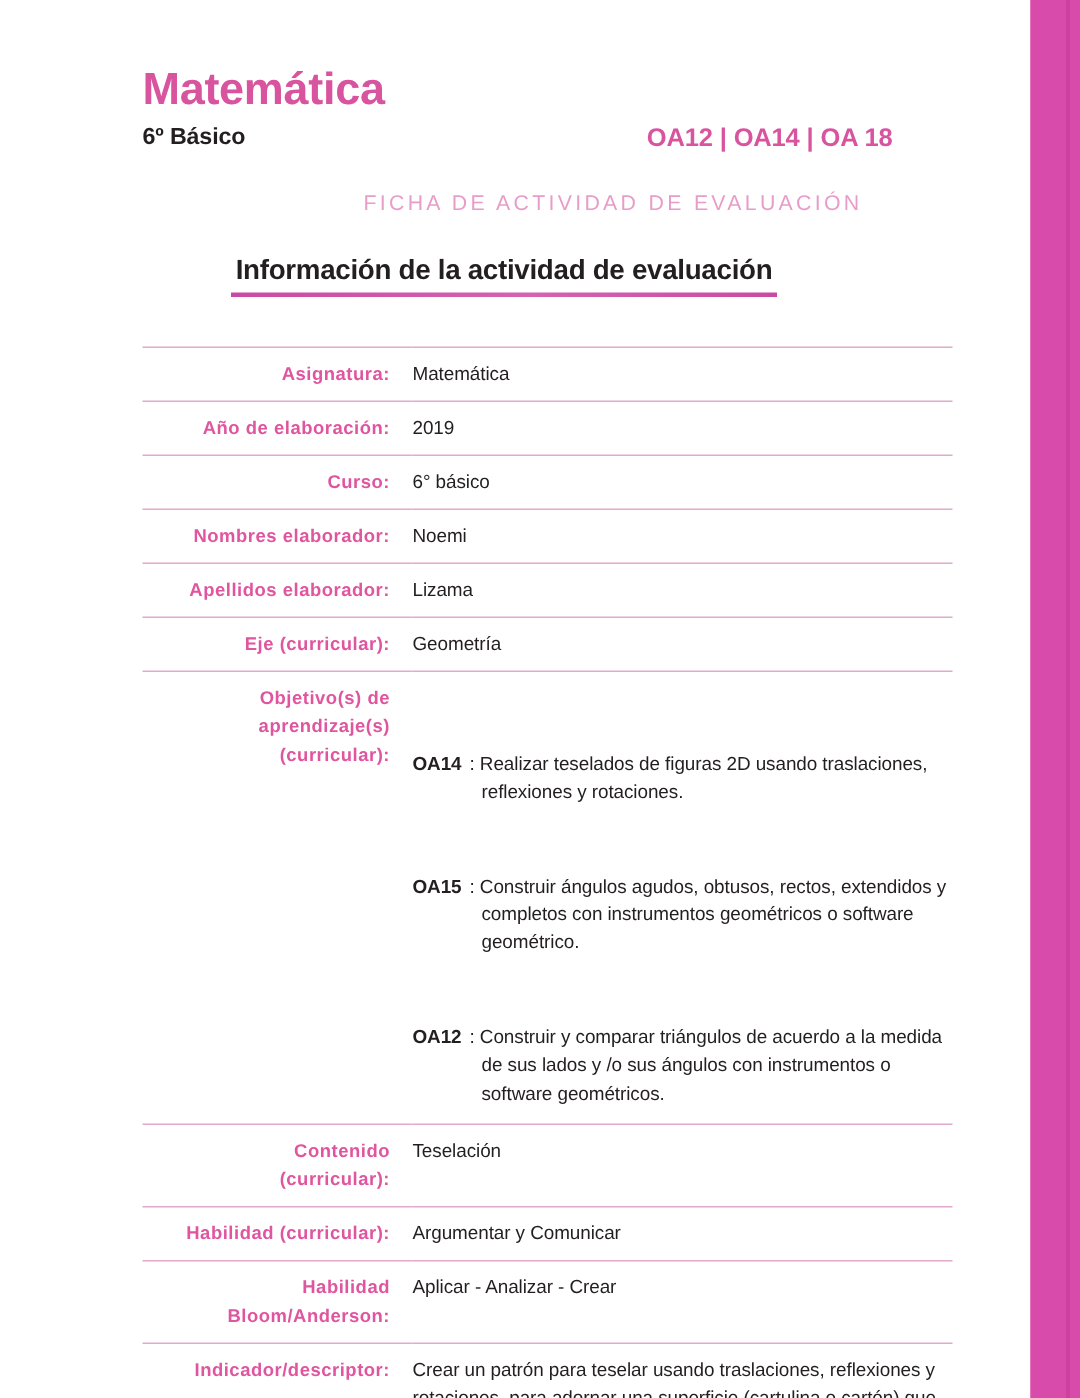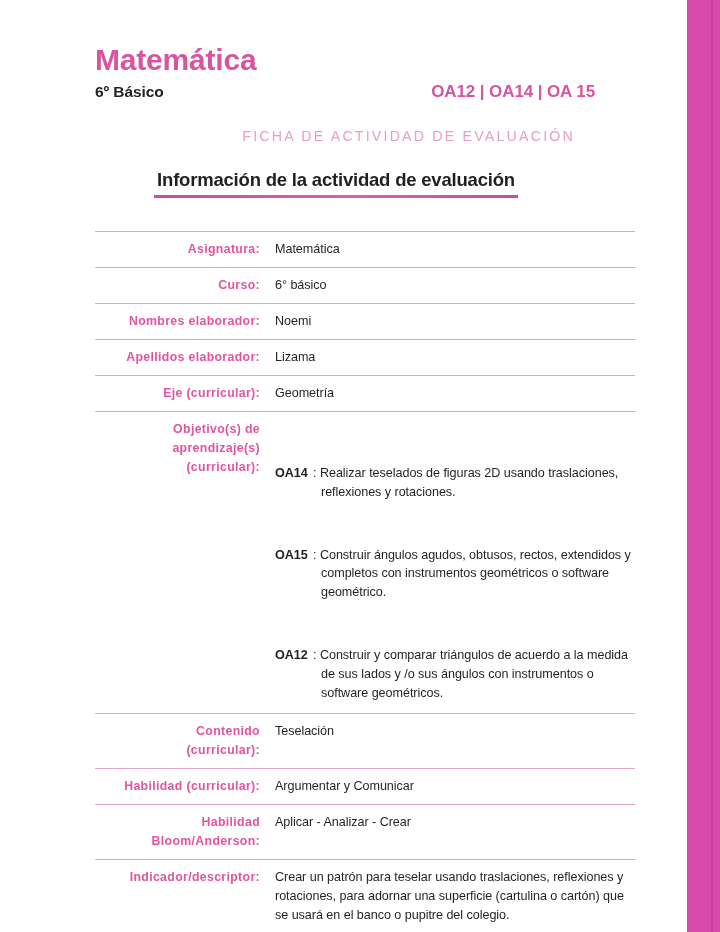--- a/index.html
+++ b/index.html
@@ -186,41 +186,45 @@
 </head>
 <body>
 
 <div id="page">
 
   <div id="header">
     <h1 id="subject-title">Matemática</h1>
 
     <div id="header-row">
       <div id="grade-level">6º Básico</div>
-      <div id="oa-codes">OA12 | OA14 | OA 15</div>
+      <div id="oa-codes">OA12 | OA14 | OA 18</div>
     </div>
 
     <div id="ficha-label">FICHA DE ACTIVIDAD DE EVALUACIÓN</div>
 
     <div id="doc-title-wrap">
       <span id="doc-title">Información de la actividad de evaluación</span>
     </div>
   </div>
 
   <div id="info-table">
     <table class="info">
       <colgroup>
         <col class="c-label">
         <col class="c-value">
       </colgroup>
       <tbody>
 
         <tr class="row">
           <td class="label">Asignatura:</td>
           <td class="value">Matemática</td>
+        </tr>
+        <tr class="row">
+          <td class="label">Año de elaboración:</td>
+          <td class="value">2019</td>
         </tr>
         <tr class="row">
           <td class="label">Curso:</td>
           <td class="value">6° básico</td>
         </tr>
         <tr class="row">
           <td class="label">Nombres elaborador:</td>
           <td class="value">Noemi</td>
         </tr>
         <tr class="row">

